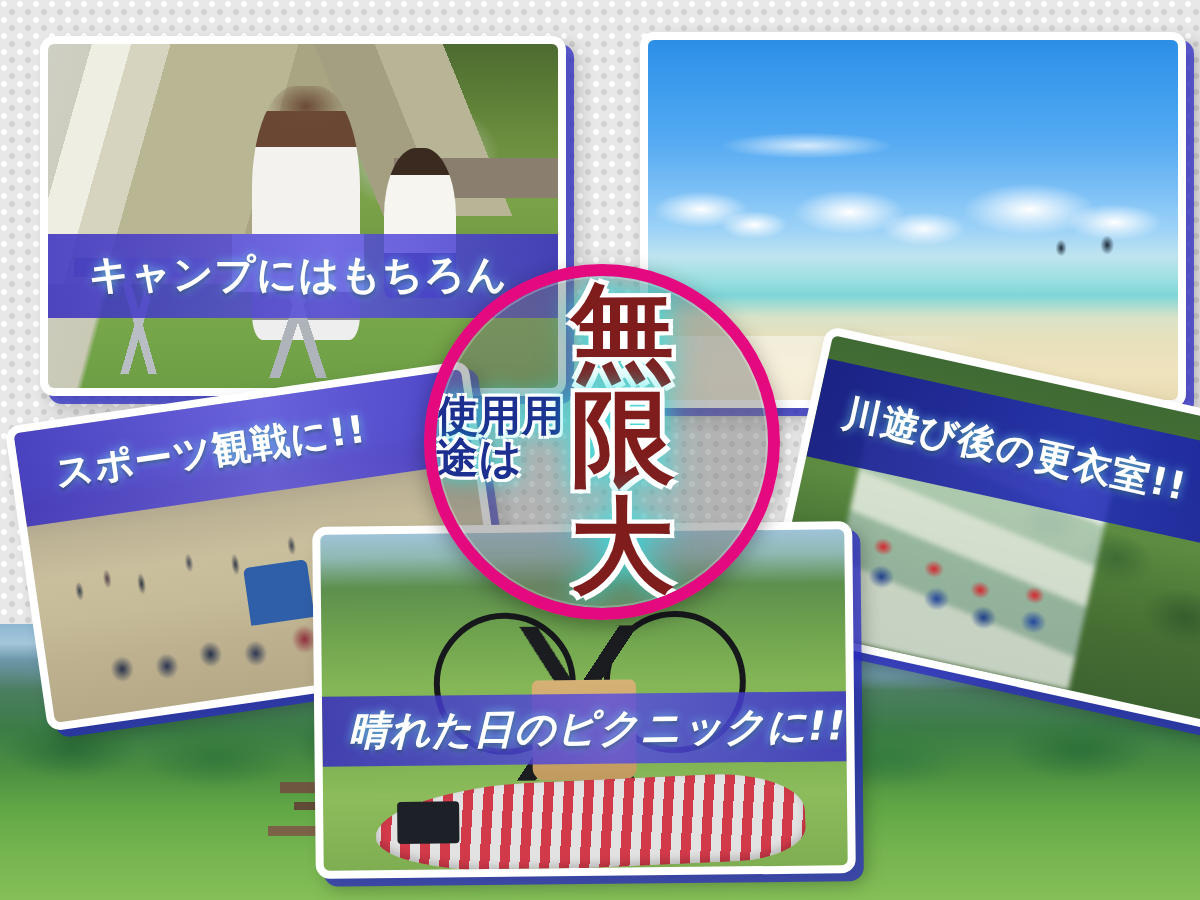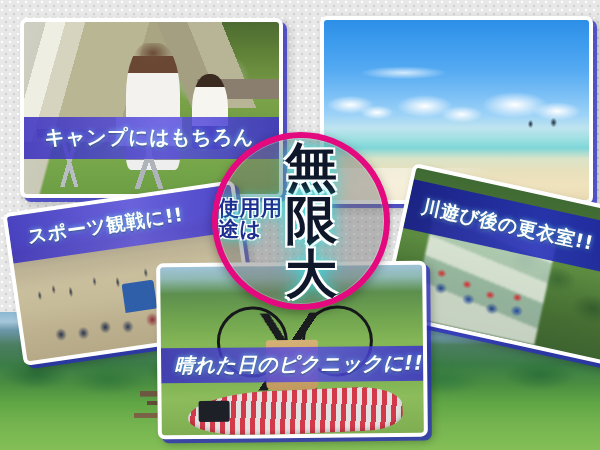--- a/index.html
+++ b/index.html
@@ -331,21 +331,21 @@
   }
   #circle-badge .sub{
     font-size:21px;font-weight:700;color:#1d2f8f;line-height:1;
     margin-bottom:4px;letter-spacing:.5px;
     text-shadow:
       -1.4px -1.4px 0 #fff, 1.4px -1.4px 0 #fff,
       -1.4px 1.4px 0 #fff, 1.4px 1.4px 0 #fff,
       0 0 9px rgba(40,230,230,.95), 0 0 14px rgba(40,230,230,.7);
   }
   #circle-badge .main{
-    font-size:52px;font-weight:700;color:#0f172a;line-height:1.02;
+    font-size:52px;font-weight:700;color:#7f1d1d;line-height:1.02;
     letter-spacing:1px;
     text-shadow:
       -2.2px -2.2px 0 #fff, 2.2px -2.2px 0 #fff,
       -2.2px 2.2px 0 #fff, 2.2px 2.2px 0 #fff,
       0 0 12px rgba(40,230,230,.95), 0 0 20px rgba(40,230,230,.75);
   }
 </style>
 </head>
 <body>
 

